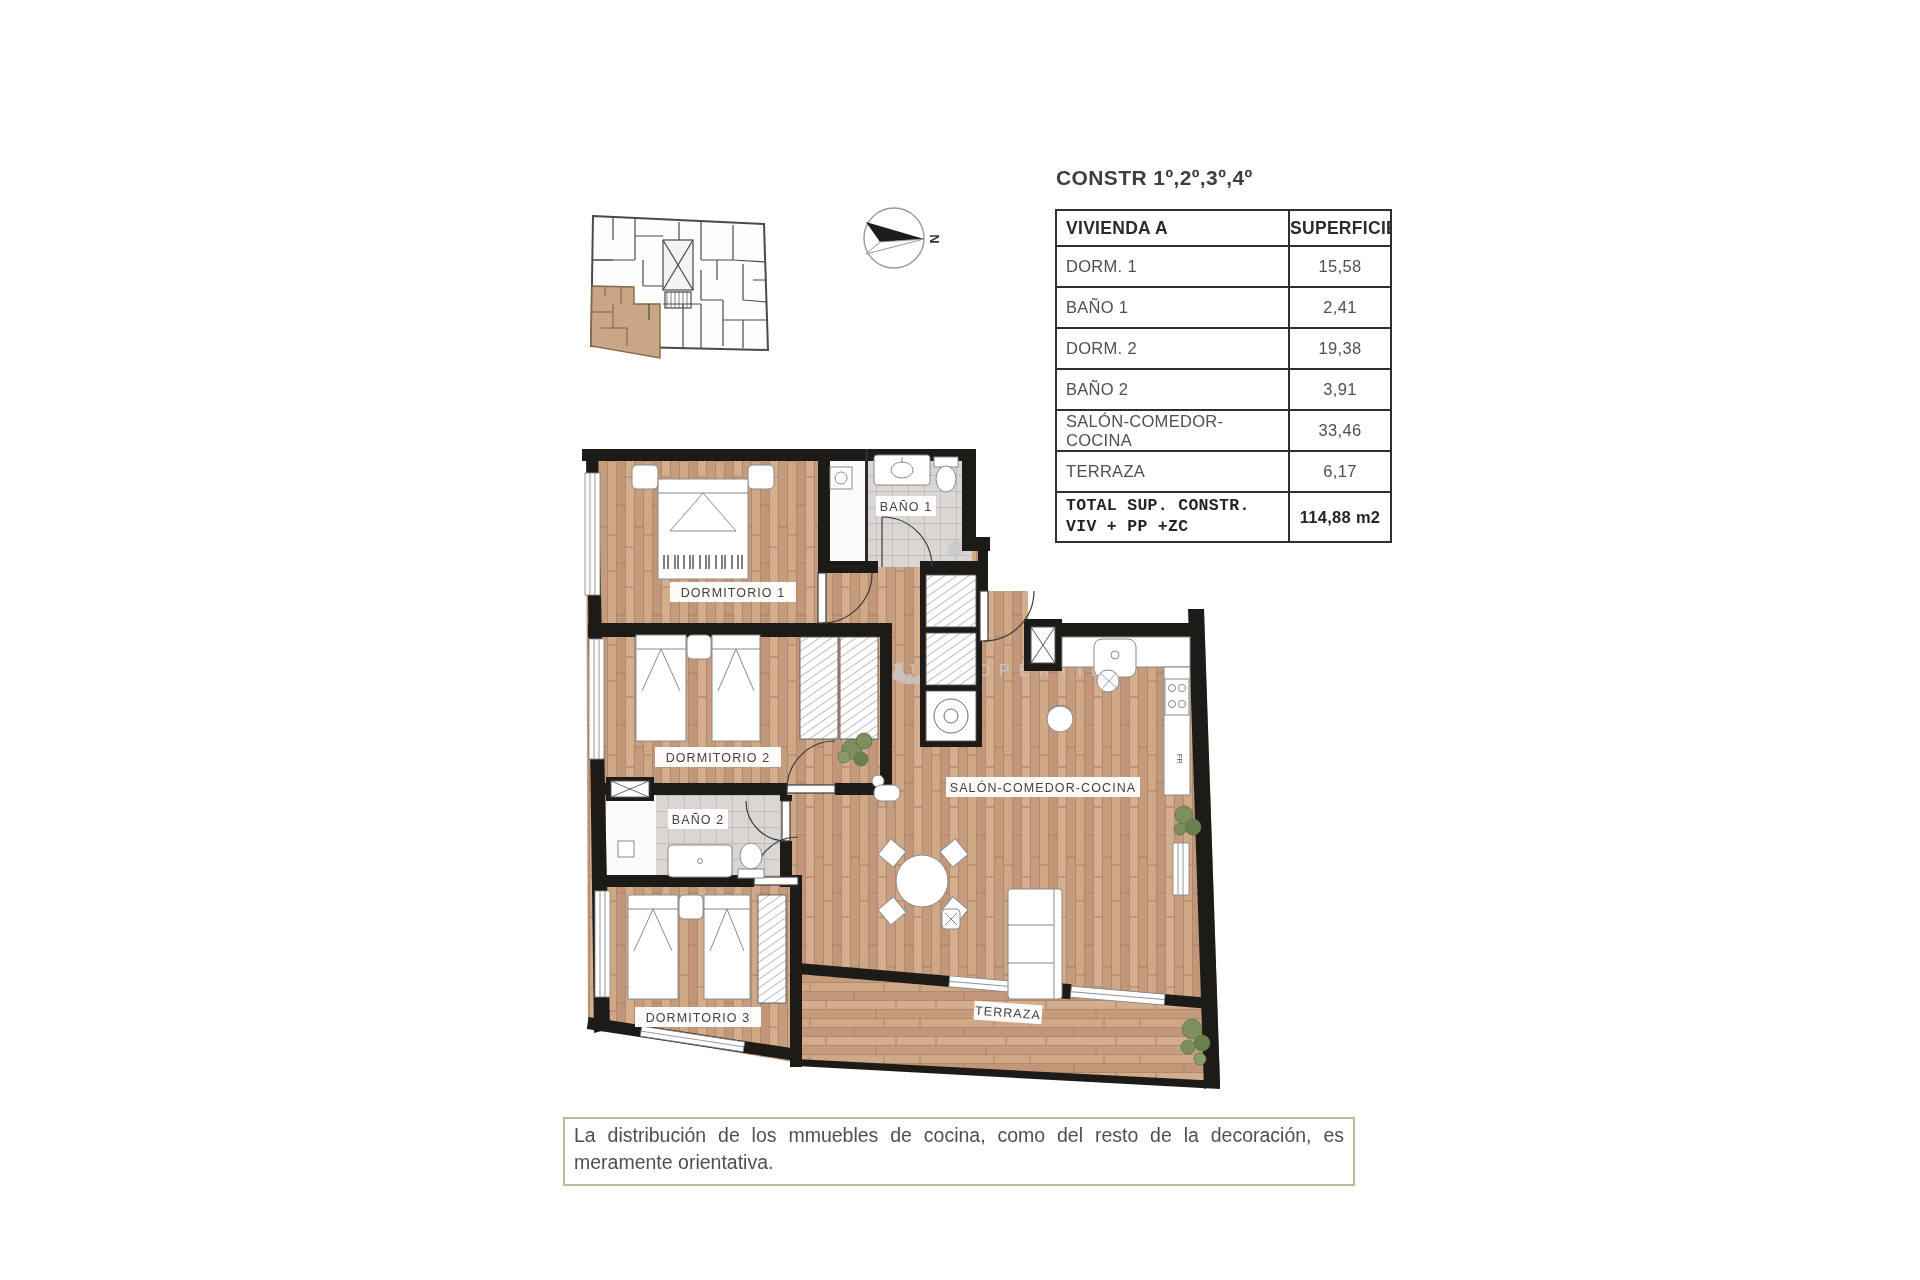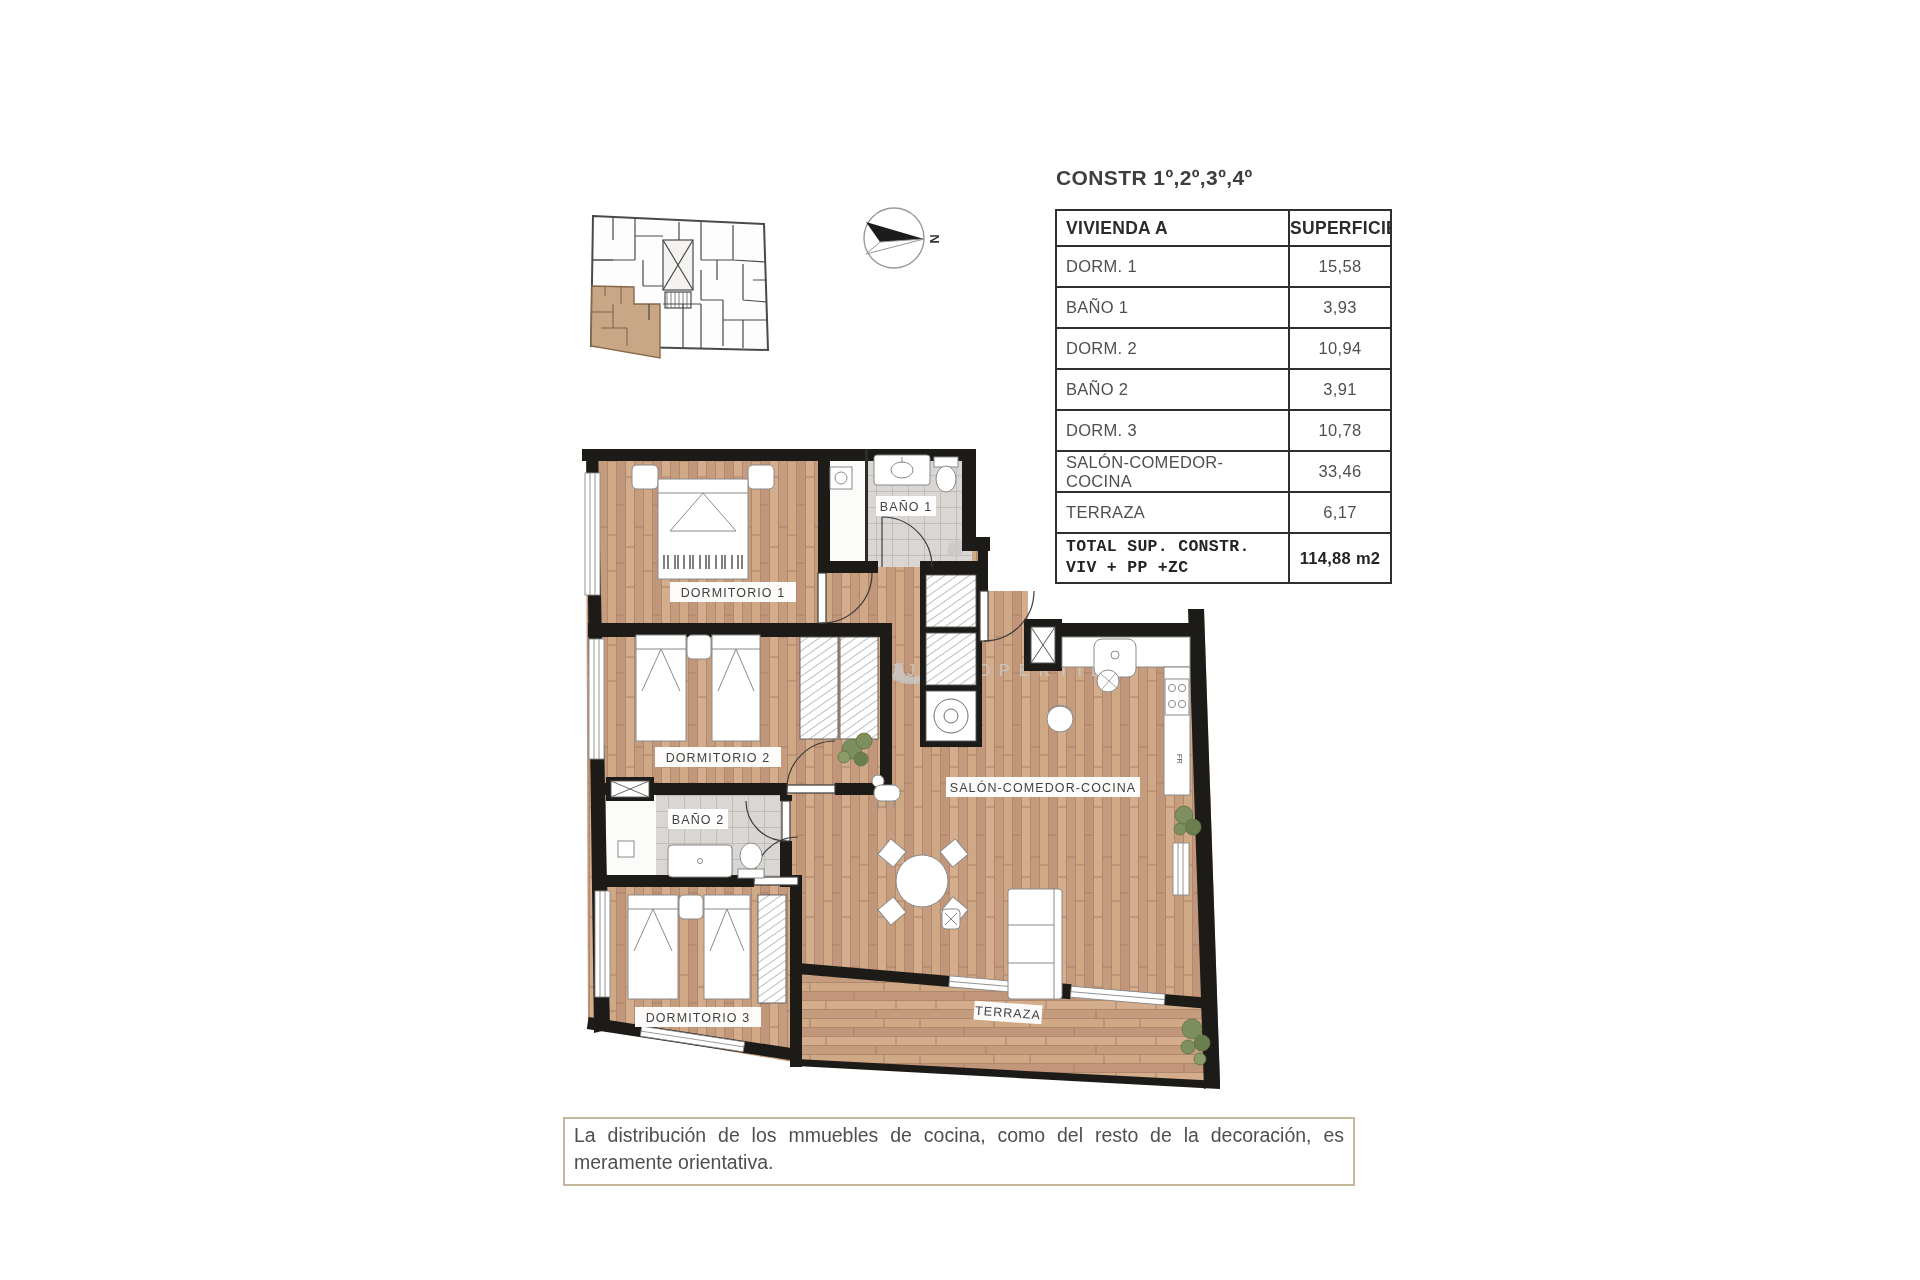--- a/index.html
+++ b/index.html
@@ -78,33 +78,29 @@
       <tr class="hrow">
         <td class="c1">VIVIENDA A</td>
         <td class="c2">SUPERFICIE</td>
       </tr>
       <tr class="drow">
         <td class="c1">DORM. 1</td>
         <td class="c2">15,58</td>
       </tr>
       <tr class="drow">
         <td class="c1">BAÑO 1</td>
-        <td class="c2">3,93</td>
+        <td class="c2">2,41</td>
       </tr>
       <tr class="drow">
         <td class="c1">DORM. 2</td>
-        <td class="c2">10,94</td>
+        <td class="c2">19,38</td>
       </tr>
       <tr class="drow">
         <td class="c1">BAÑO 2</td>
         <td class="c2">3,91</td>
-      </tr>
-      <tr class="drow">
-        <td class="c1">DORM. 3</td>
-        <td class="c2">10,78</td>
       </tr>
       <tr class="drow">
         <td class="c1">SALÓN-COMEDOR-COCINA</td>
         <td class="c2">33,46</td>
       </tr>
       <tr class="drow">
         <td class="c1">TERRAZA</td>
         <td class="c2">6,17</td>
       </tr>
       <tr class="trow2">

